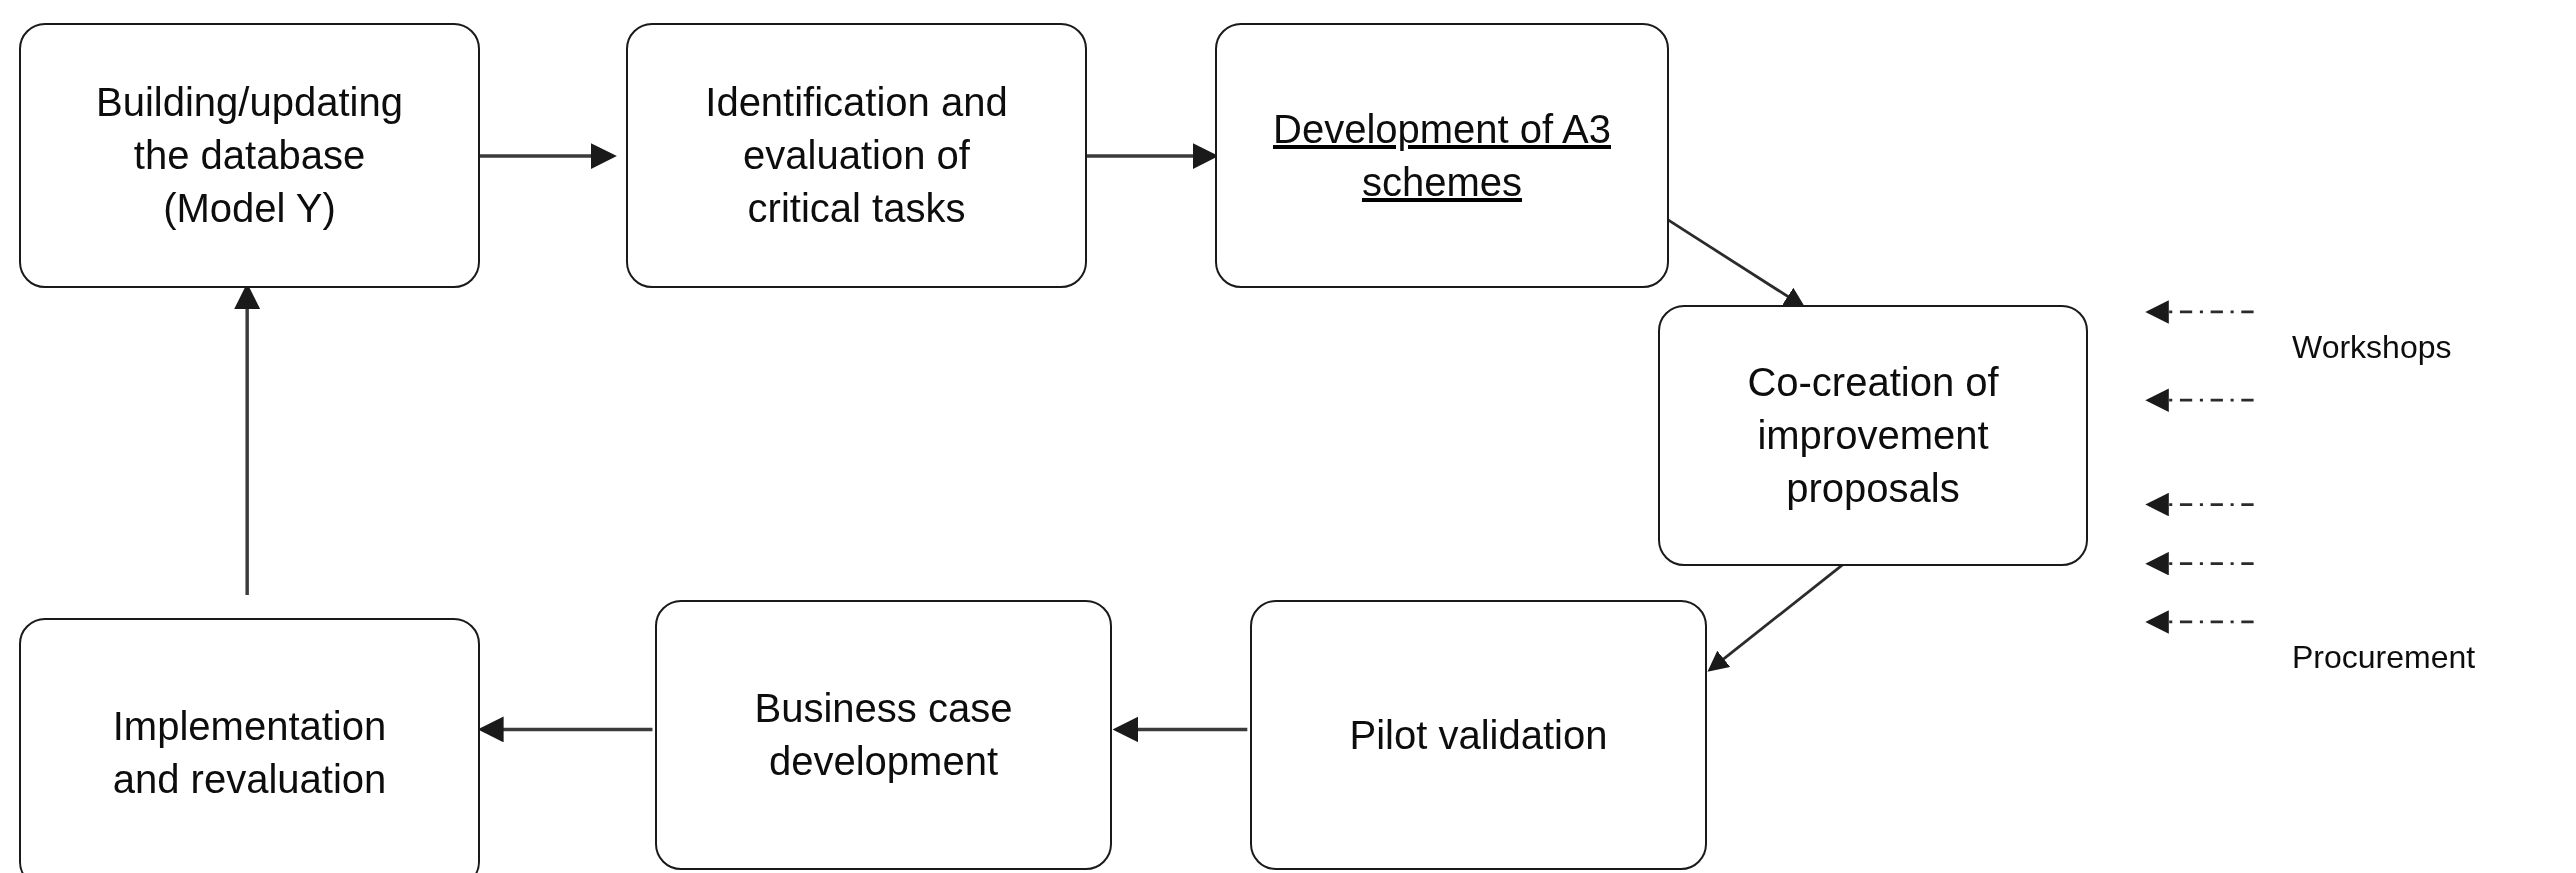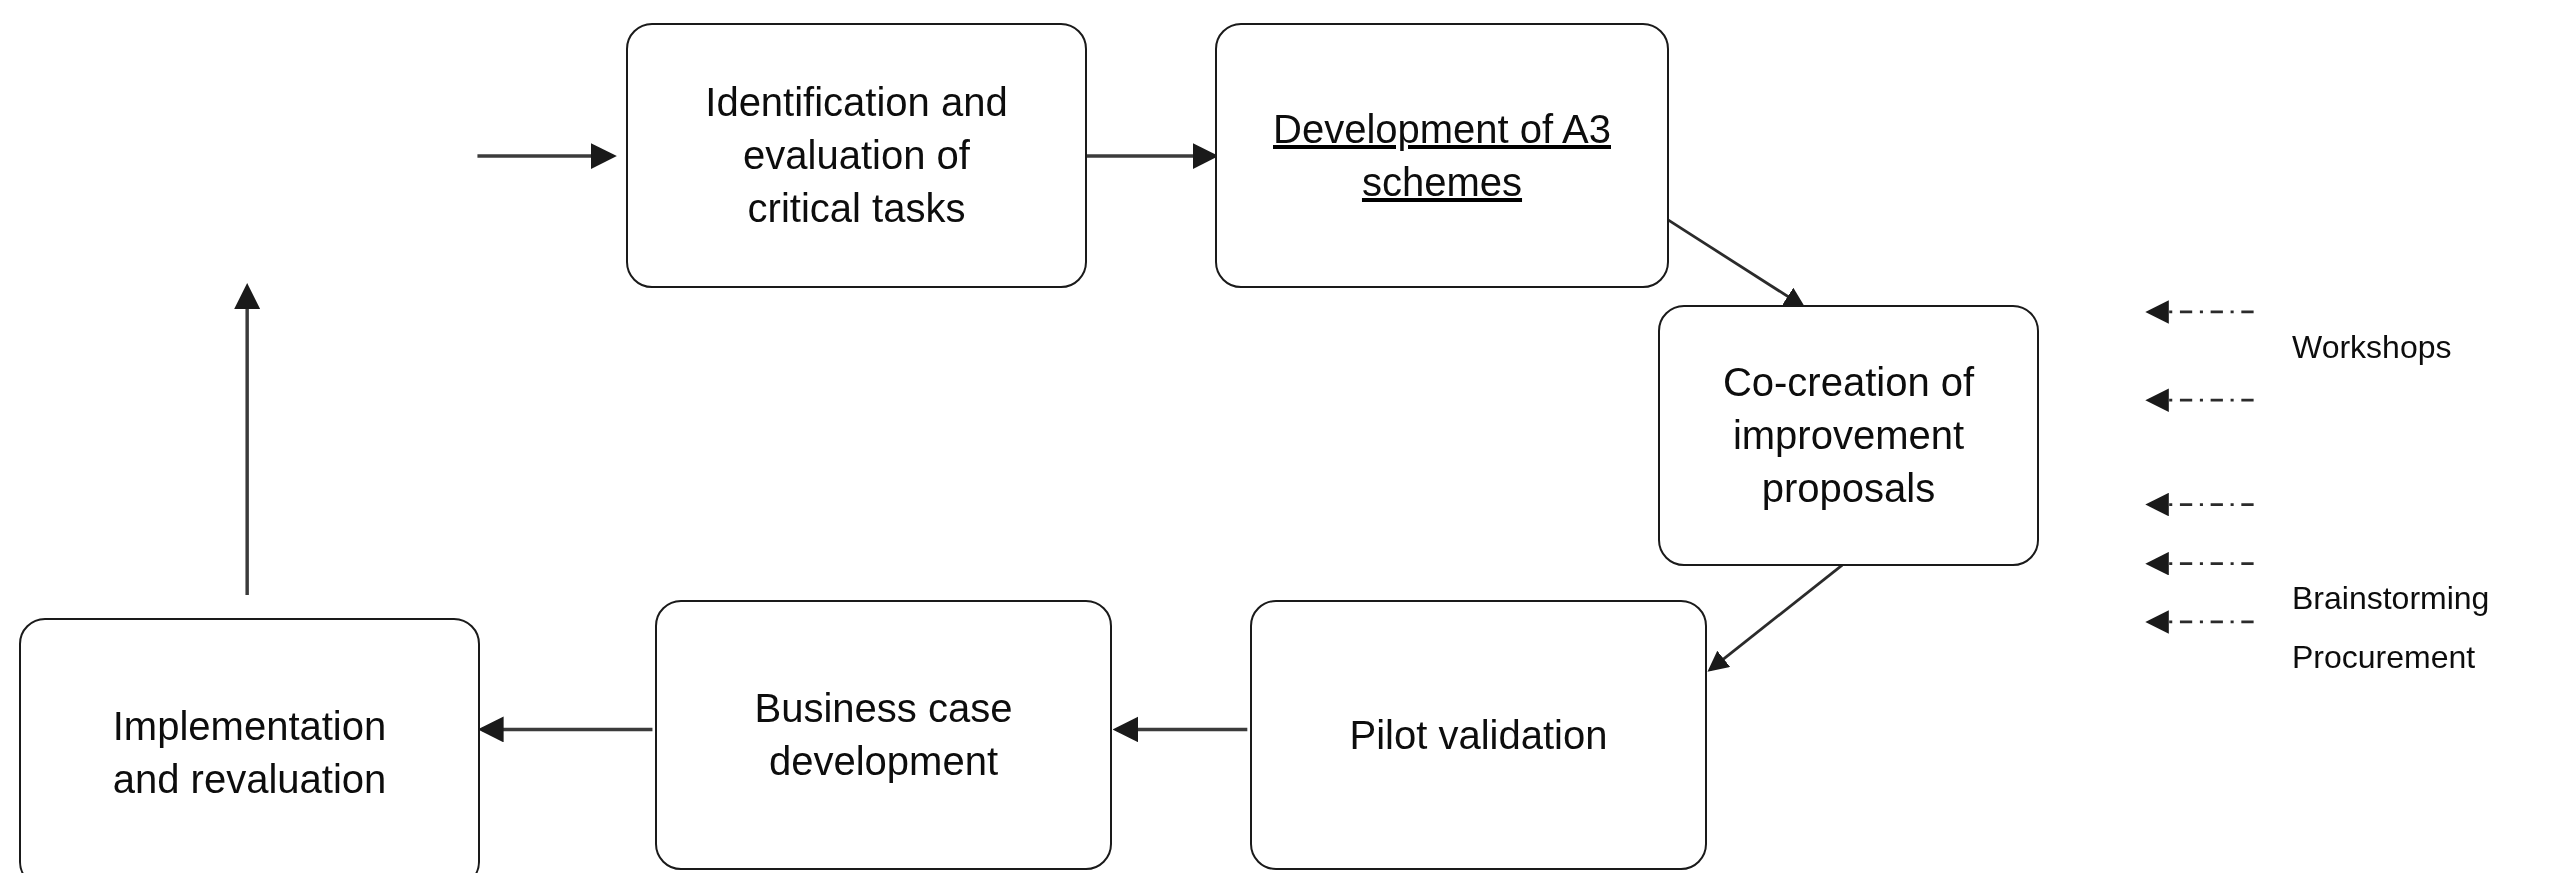--- a/index.html
+++ b/index.html
@@ -104,33 +104,38 @@
 
     <line class="edge-line" x1="322" y1="775" x2="322" y2="374" marker-end="url(#arrowSolid)"></line>
 
     <line class="edge-dash" x1="2936" y1="406" x2="2800" y2="406" marker-end="url(#arrowThin)"></line>
     <line class="edge-dash" x1="2936" y1="521" x2="2800" y2="521" marker-end="url(#arrowThin)"></line>
     <line class="edge-dash" x1="2936" y1="657" x2="2800" y2="657" marker-end="url(#arrowThin)"></line>
     <line class="edge-dash" x1="2936" y1="734" x2="2800" y2="734" marker-end="url(#arrowThin)"></line>
     <line class="edge-dash" x1="2936" y1="810" x2="2800" y2="810" marker-end="url(#arrowThin)"></line>
   </svg>
 
+  <div class="node" style="left:19px; top:23px; width:461px; height:265px;">
+    <span class="node-label">Building/updating
+the database
+(Model Y)</span>
+  </div>
 
   <div class="node" style="left:614px; top:23px; width:461px; height:265px;margin-left:12px;">
     <span class="node-label">Identification and
 evaluation of
 critical tasks</span>
   </div>
 
   <div class="node" style="left:1215px; top:23px; width:454px; height:265px;text-decoration:underline;">
     <span class="node-label">Development of A3
 schemes</span>
   </div>
 
-  <div class="node" style="left:1658px; top:305px; width:381px; height:261px;">
+  <div class="node" style="left:1658px; top:305px; width:430px; height:261px;">
     <span class="node-label">Co-creation of
 improvement
 proposals</span>
   </div>
 
   <div class="node" style="left:1250px; top:600px; width:457px; height:270px;">
     <span class="node-label">Pilot validation</span>
   </div>
 
   <div class="node" style="left:655px; top:600px; width:457px; height:270px;">
@@ -142,22 +147,19 @@
     <span class="node-label">Implementation
 and revaluation</span>
   </div>
 
   <div class="side-label" style="left:2292px; top:286px;">
     <span>Workshops</span>
   </div>
 
 
 
-  <div class="side-label" style="left:2292px; top:537px;">
-    <span>Brainstorming</span>
-  </div>
 
   <div class="side-label" style="left:2292px; top:596px;">
     <span>Procurement</span>
   </div>
 
 </div>
 
 
 </body></html>

